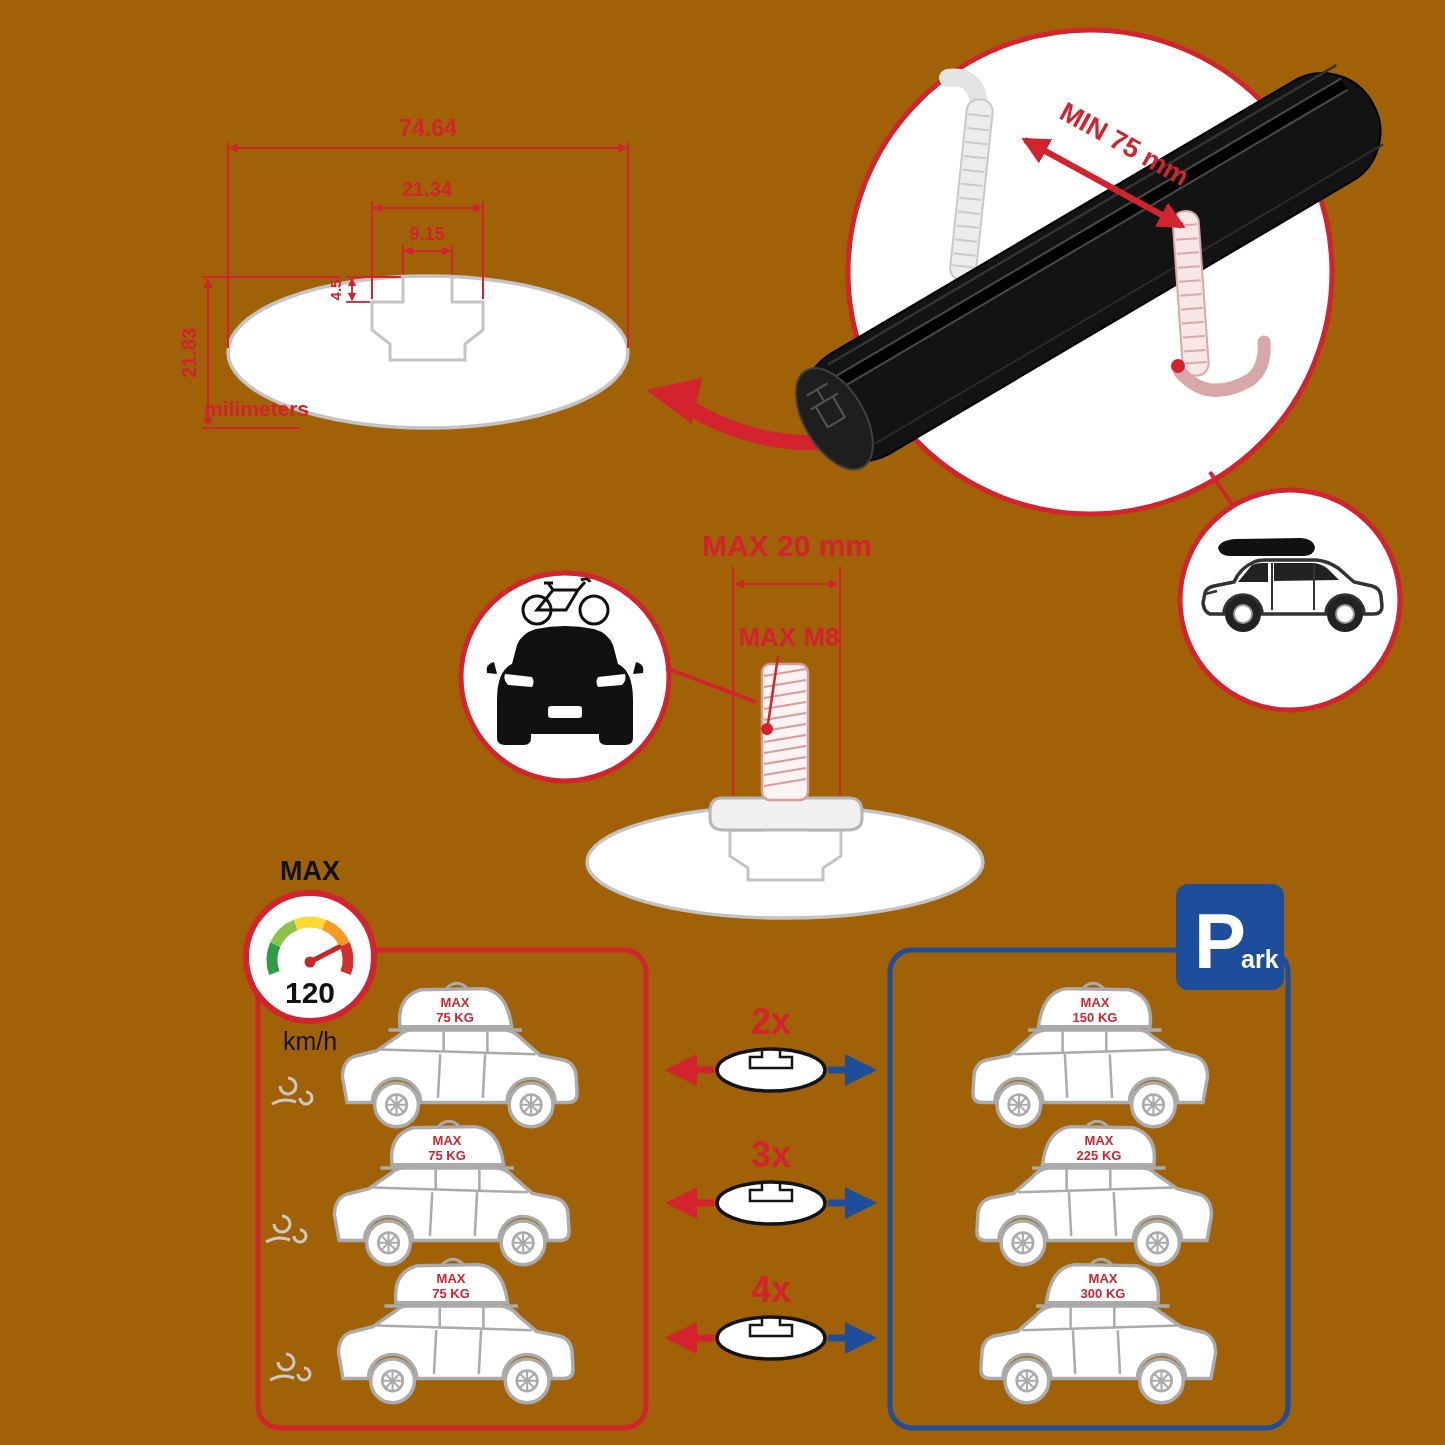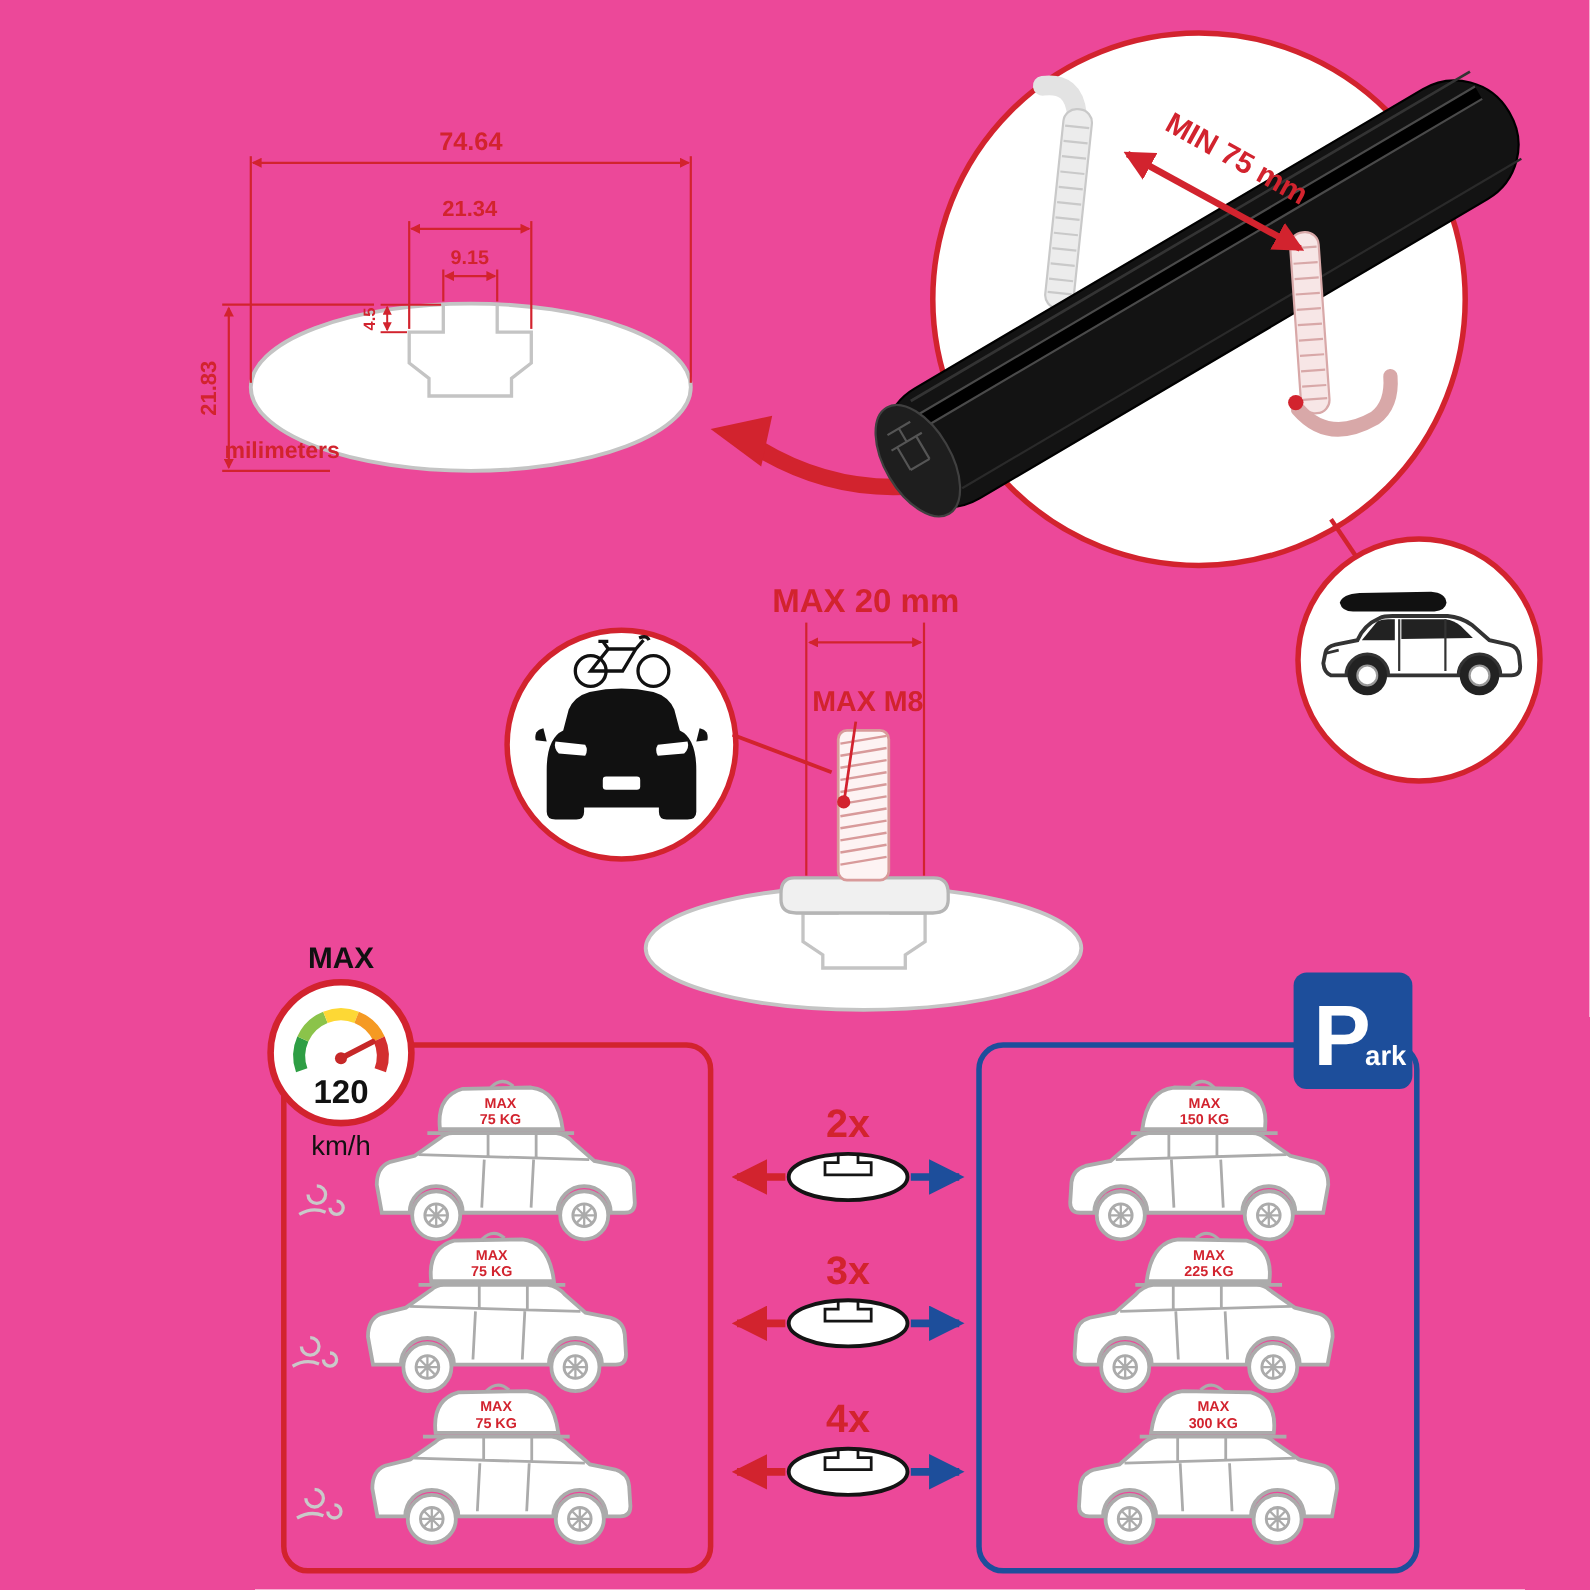--- a/index.html
+++ b/index.html
@@ -1,16 +1,16 @@
 <!DOCTYPE html>
 <html><head>
 <meta charset="utf-8">
 <style>
   html,body{margin:0;padding:0;background:#ffffff;}
-  .canvas{position:relative;width:1445px;height:1445px;background:#ec4899;overflow:hidden;
+  .canvas{position:relative;width:1445px;height:1445px;background:#a16207;overflow:hidden;
           font-family:"Liberation Sans",sans-serif;}
   svg text{font-family:"Liberation Sans",sans-serif;}
   .red{fill:#d2232e;font-weight:bold;}
   .blk{fill:#111111;font-weight:bold;}
   .white{fill:#ffffff;font-weight:bold;}
 </style>
 </head>
 <body>
 
 <div class="canvas">

